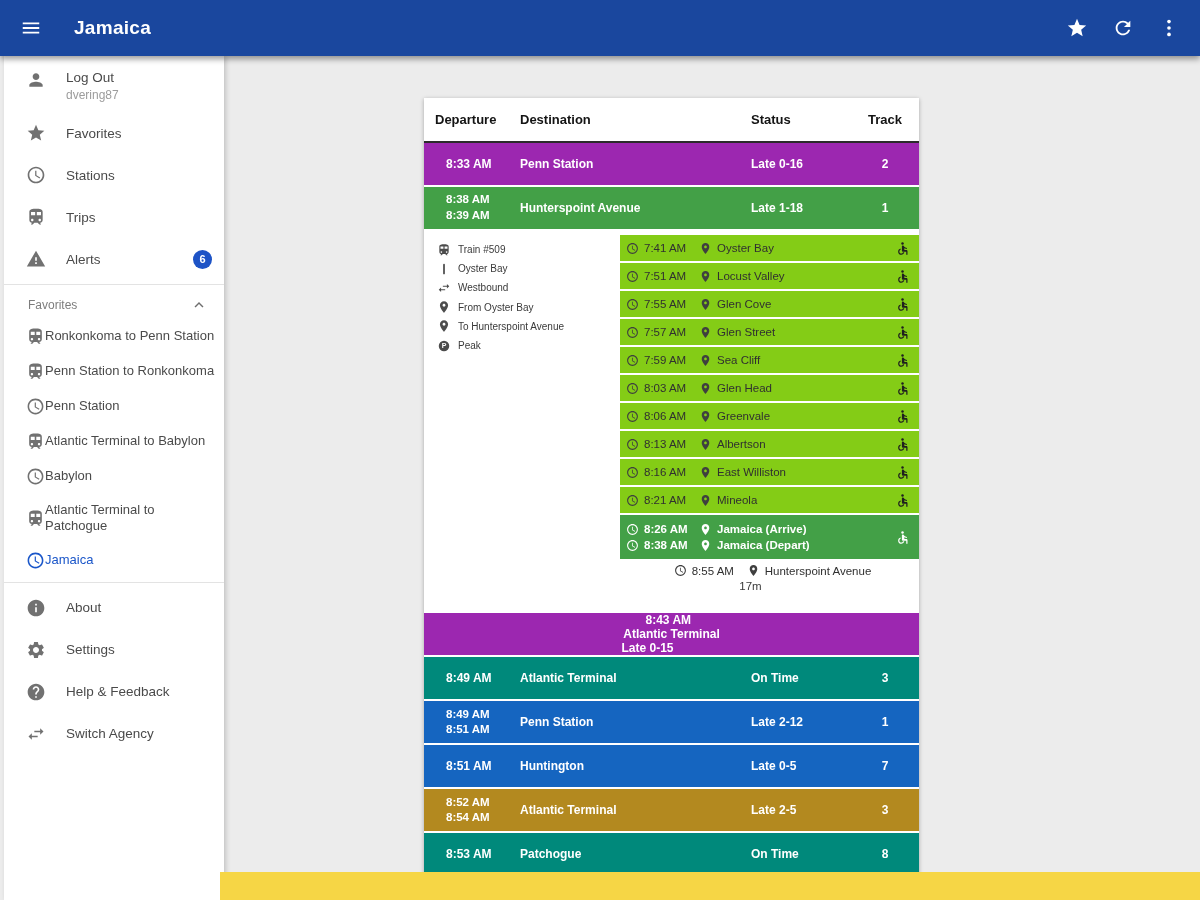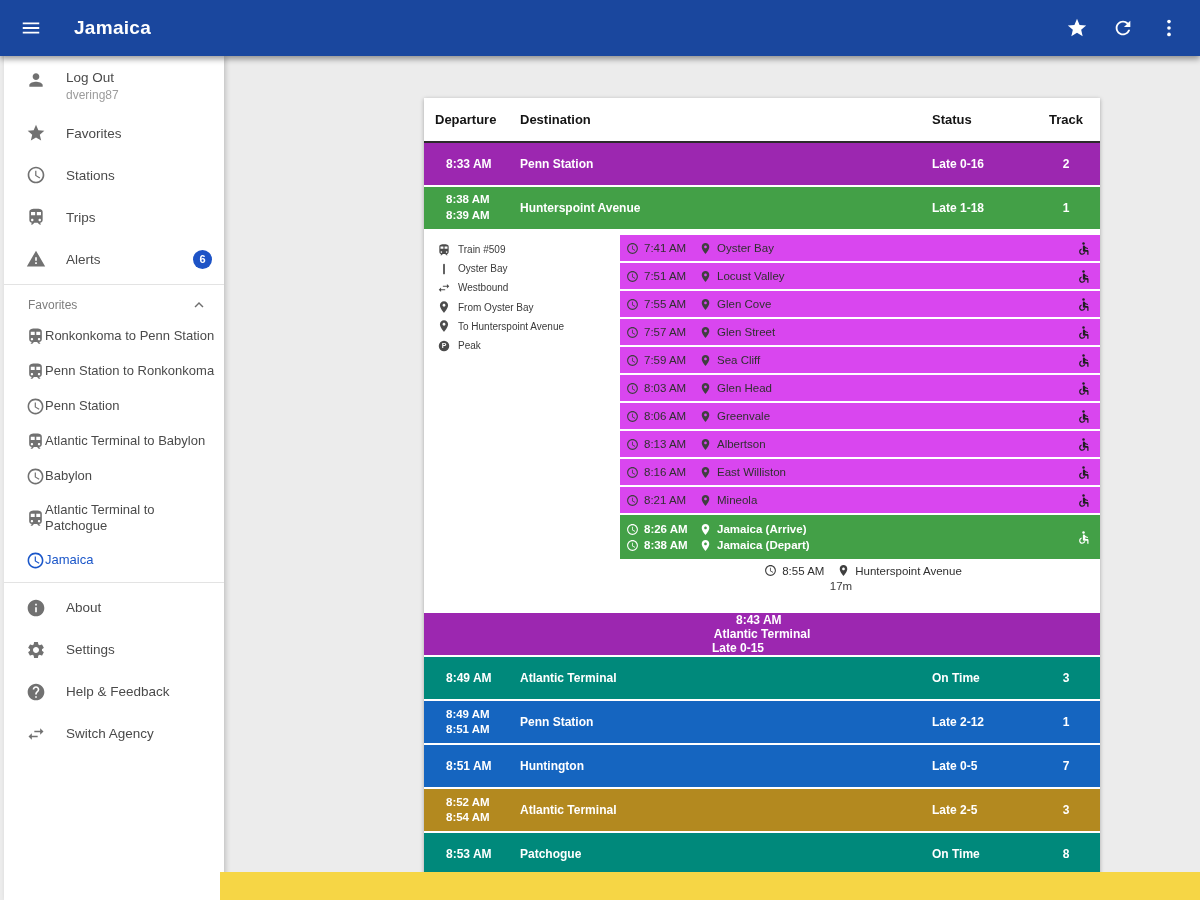--- a/index.html
+++ b/index.html
@@ -44,21 +44,21 @@
   .fav-header {
     display:flex; align-items:center; justify-content:space-between;
     padding:7px 16px 5px 24px; color:#7d7d7d; font-size:12px;
   }
   .fav-header .ic { width:18px; height:18px; color:#6e6e6e; }
   .side-item.fav { gap:0; padding:8px 8px 8px 22px; font-size:13px; line-height:1.25; }
   .side-item.fav .ic { width:19px; height:19px; }
 
   
   .content { position:absolute; top:56px; left:220px; right:0; bottom:0; background:#ececec; overflow:hidden; }
-  .card { position:absolute; left:204px; top:42px; width:676px; background:#fff; box-shadow:0 1px 4px rgba(0,0,0,.3); }
+  .card { position:absolute; left:204px; top:42px; width:495px; background:#fff; box-shadow:0 1px 4px rgba(0,0,0,.3); }
 
   .thead { display:flex; align-items:center; height:45px; background:#fff; font-weight:bold; font-size:13px; color:#141414; border-bottom:2px solid #2b2b2b; }
   .h-dep { width:96px; padding-left:11px; }
   .h-dest { flex:1; }
   .h-status { width:100px; }
   .h-track { width:68px; text-align:center; }
 
   .srow { display:flex; align-items:center; min-height:42px; margin-bottom:2px; color:#fff; font-weight:bold; font-size:12px; cursor:pointer; }
   .c-dep { width:96px; padding-left:22px; display:flex; flex-direction:column; gap:2px; }
   .c-dep div { line-height:1.2; }
@@ -66,21 +66,21 @@
   .c-dest { flex:1; }
   .c-status { width:100px; }
   .c-track { width:68px; text-align:center; }
 
   
   .detail { display:flex; background:#fff; margin-bottom:2px; padding:4px 0 2px 0; }
   .tinfo { width:196px; padding:5px 4px 0 13px; }
   .tinfo-row { display:flex; align-items:center; gap:7px; font-size:10px; color:#3a3a3a; padding:2.6px 0; }
   .tinfo-row .ic { width:14px; height:14px; color:#4c4c4c; }
   .stops { flex:1; }
-  .stop { display:flex; align-items:center; background:#d946ef; min-height:26px; margin-bottom:2px; font-size:11.5px; color:#303030; cursor:pointer; }
+  .stop { display:flex; align-items:center; background:#84cc16; min-height:26px; margin-bottom:2px; font-size:11.5px; color:#303030; cursor:pointer; }
   .stop.plain { background:#ffffff;flex-direction:column; }
   .stop.hl { color:#fff; min-height:44px; font-weight:bold; }
   .stop-lines { flex:1; display:flex; flex-direction:column; gap:3px; padding:3px 0; }
   .stop-line { display:flex; align-items:center; gap:5px; padding-left:6px; }
   .ic-sm { width:13px; height:13px; color:#3f3f3f; }
   .stop.hl .ic-sm { color:#fff; }
   .st-time { width:50px; flex:none; }
   .st-dur { margin-right:38px; color:#3a3a3a; }
   .ic-acc { width:15px; height:15px; margin-right:9px; color:#1f1f1f; }
   .stop.hl .ic-acc { color:#fff; }

